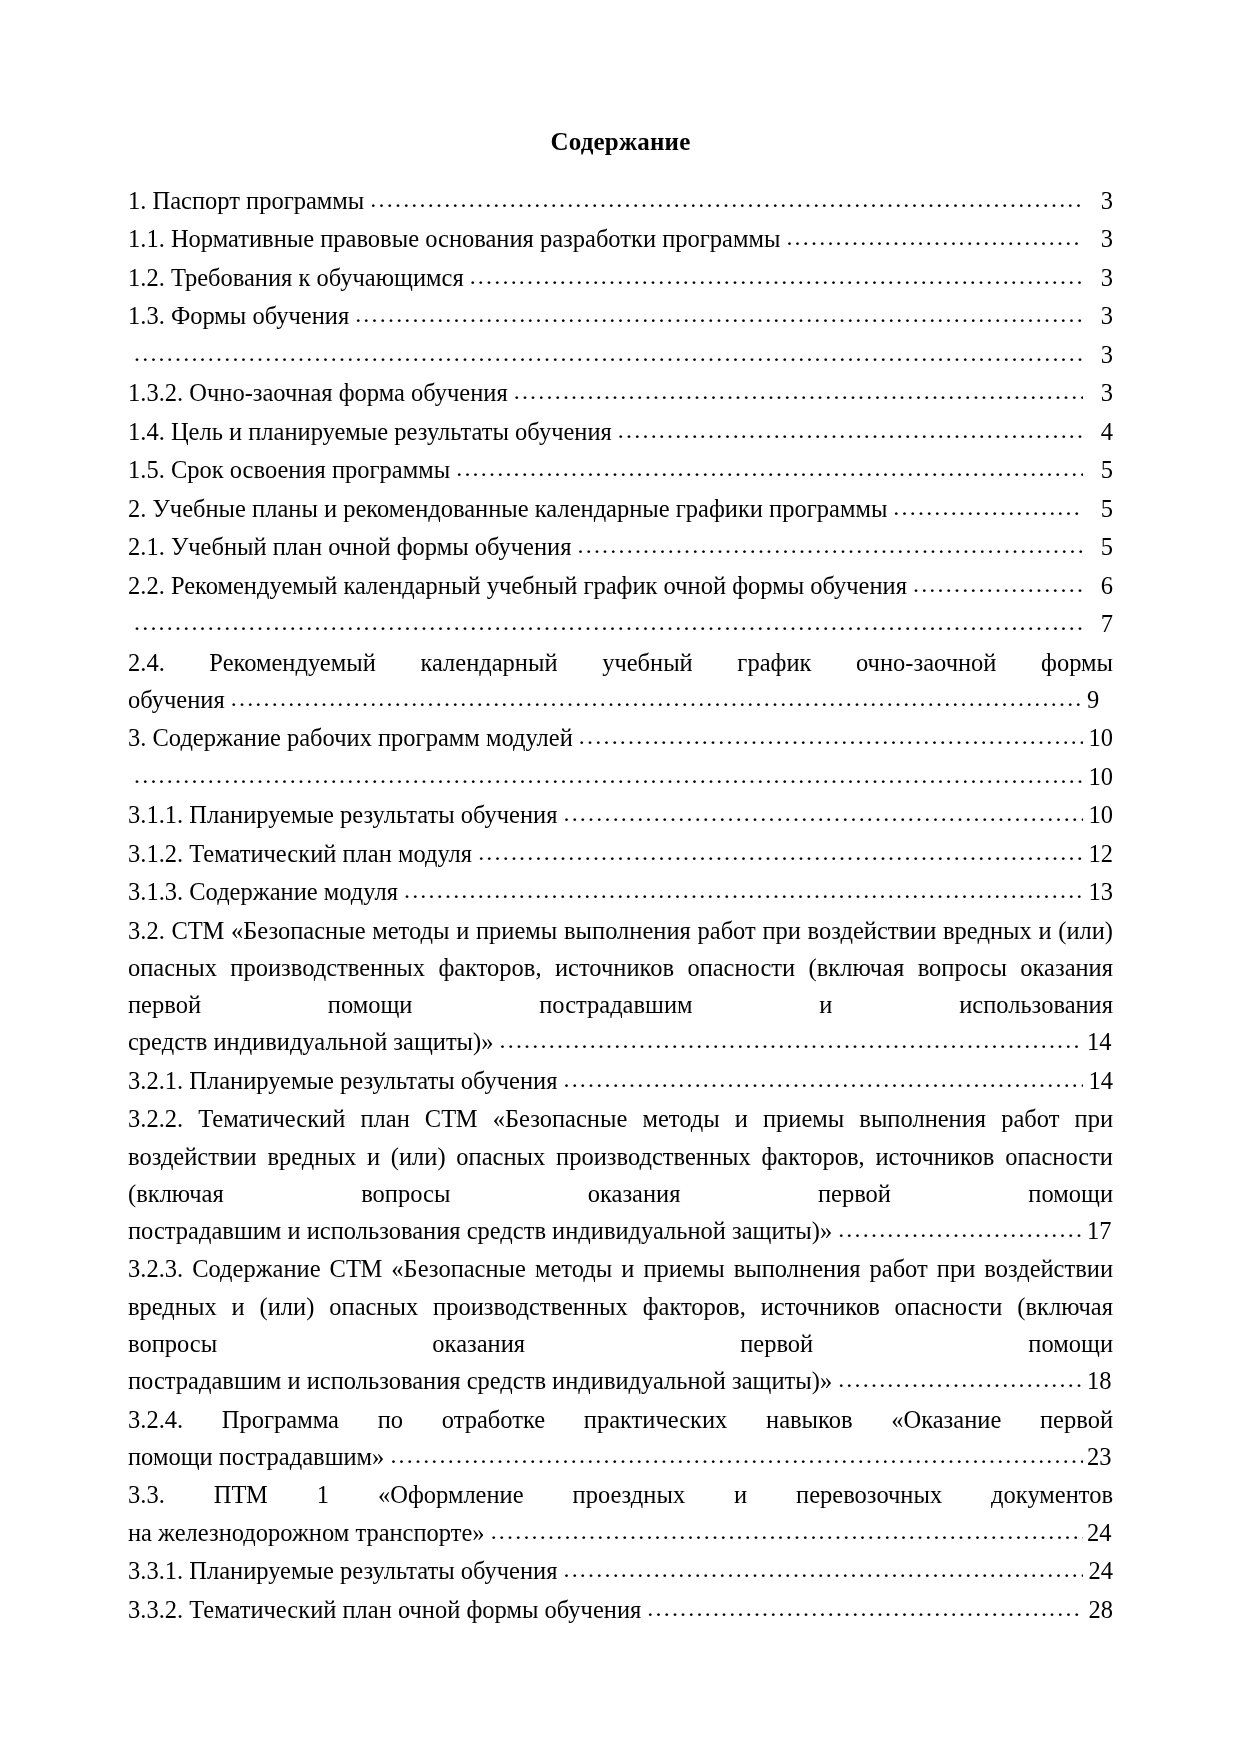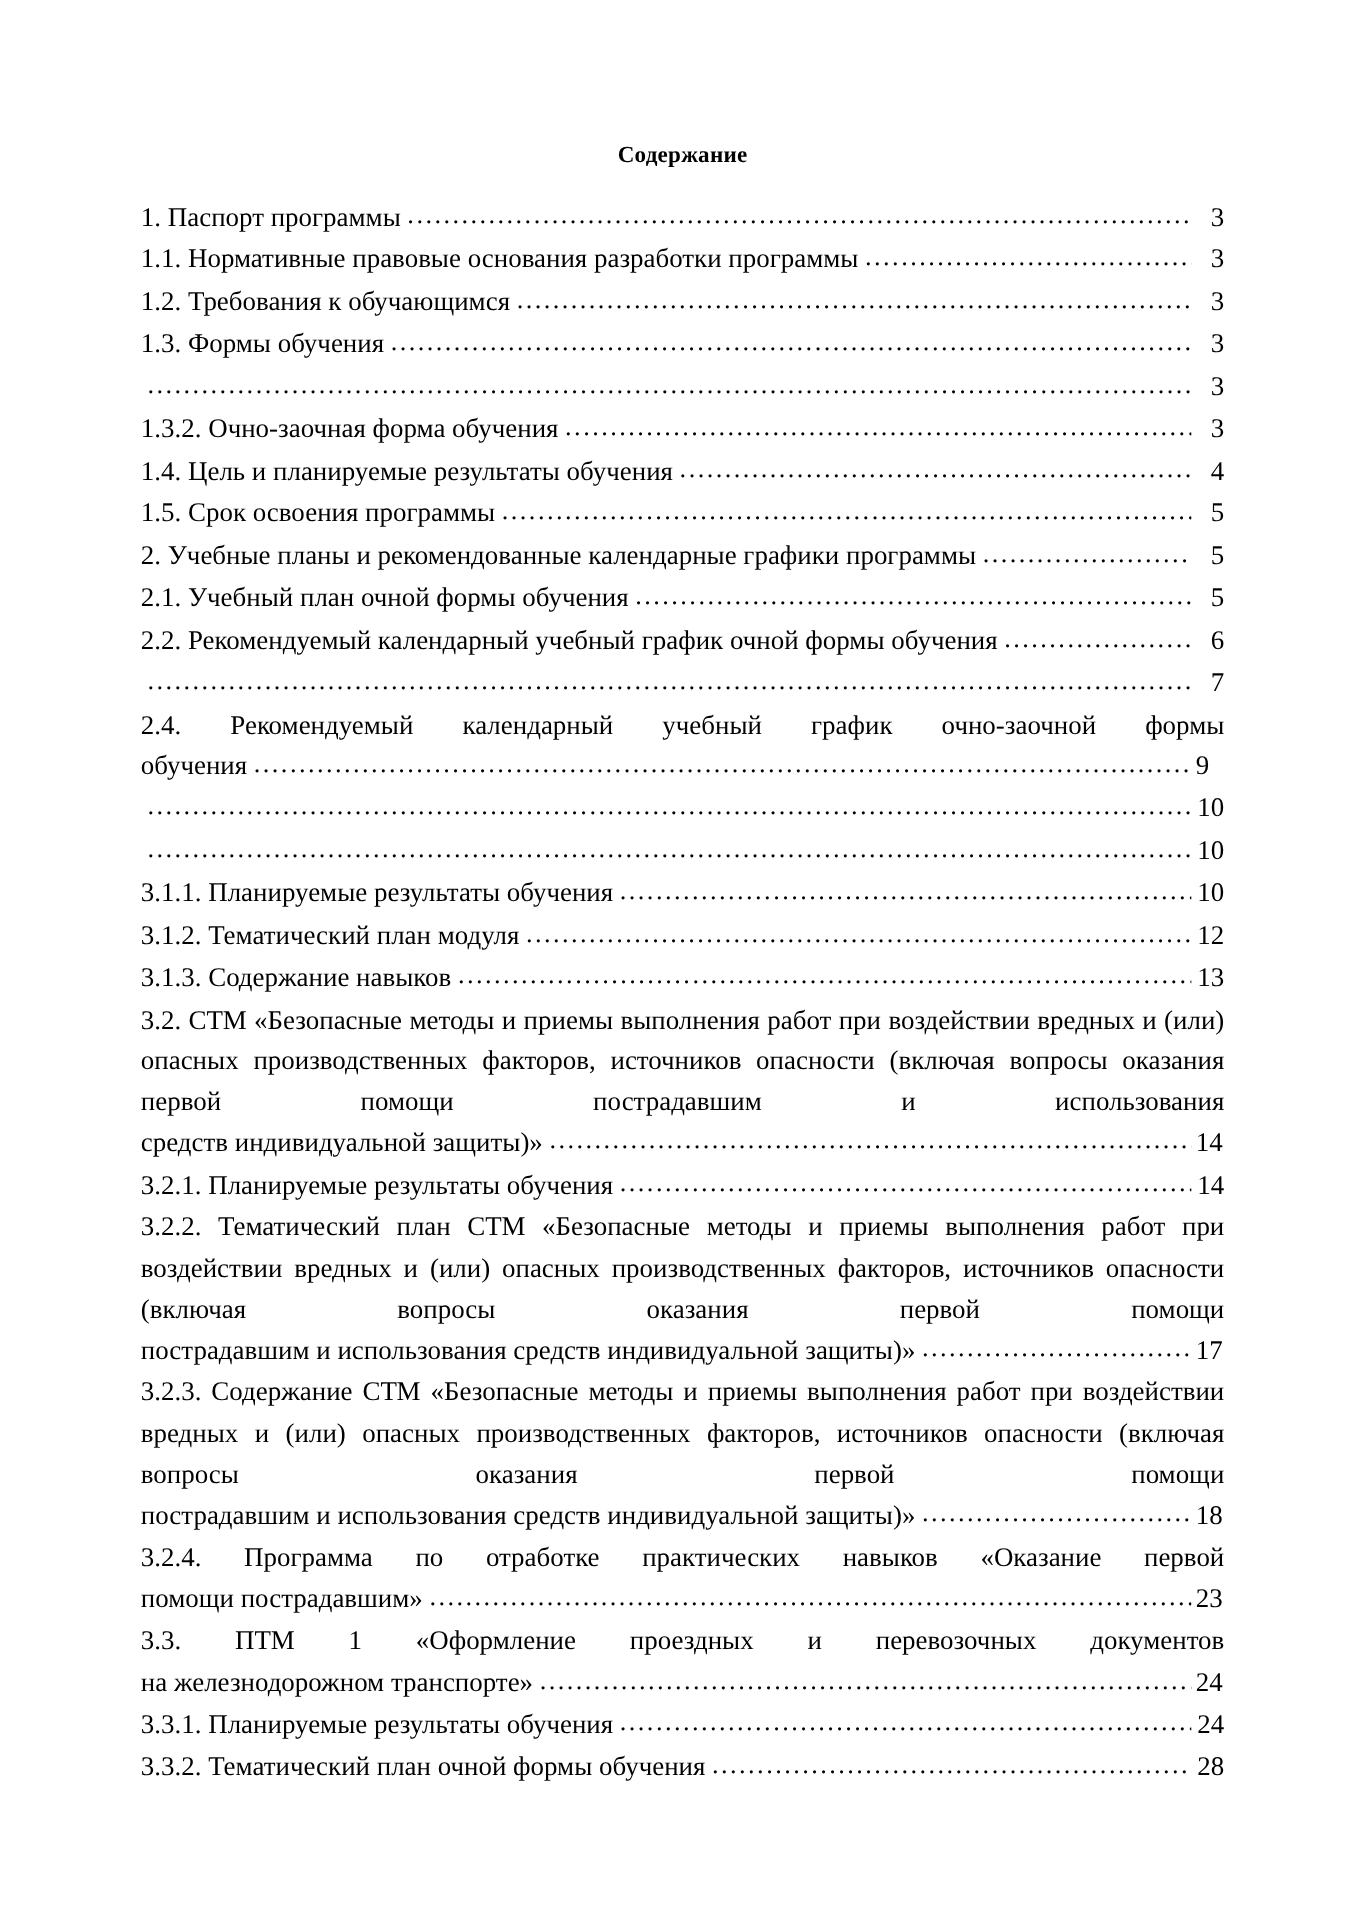--- a/index.html
+++ b/index.html
@@ -15,21 +15,21 @@
   }
   .page {
     width: 1241px;
     min-height: 1754px;
     box-sizing: border-box;
     padding: 128px 128px 60px 128px;
     background: #ffffff;
   }
   .doc-title {
     text-align: center;
-    font-size: 21px;
+    font-size: 25px;
     font-weight: bold;
     margin: 0 0 26px 0;
     letter-spacing: 0.2px;
   }
   .toc {
     font-size: 24.5px;
     line-height: 1.52;
   }
   
   .toc-entry {
@@ -151,39 +151,40 @@
       </div>
       <div class="toc-entry multiline">
         <div class="just-block">2.4. Рекомендуемый календарный учебный график очно-заочной формы</div>
         <div class="lastline">
           <span class="tail">обучения</span>
           <span class="toc-dots">........................................................................................................................................................................................................</span>
           <span class="toc-page">9</span>
         </div>
       </div>
       <div class="toc-entry">
+        <span class="toc-label">3. Содержание рабочих программ модулей</span>
         <span class="toc-dots">........................................................................................................................................................................................................</span>
         <span class="toc-page">10</span>
       </div>
       <div class="toc-entry">
         <span class="toc-dots">........................................................................................................................................................................................................</span>
         <span class="toc-page">10</span>
       </div>
       <div class="toc-entry">
         <span class="toc-label">3.1.1. Планируемые результаты обучения</span>
         <span class="toc-dots">........................................................................................................................................................................................................</span>
         <span class="toc-page">10</span>
       </div>
       <div class="toc-entry">
         <span class="toc-label">3.1.2. Тематический план модуля</span>
         <span class="toc-dots">........................................................................................................................................................................................................</span>
         <span class="toc-page">12</span>
       </div>
       <div class="toc-entry">
-        <span class="toc-label">3.1.3. Содержание навыков</span>
+        <span class="toc-label">3.1.3. Содержание модуля</span>
         <span class="toc-dots">........................................................................................................................................................................................................</span>
         <span class="toc-page">13</span>
       </div>
       <div class="toc-entry multiline">
         <div class="just-block">3.2. СТМ «Безопасные методы и приемы выполнения работ при воздействии вредных и (или) опасных производственных факторов, источников опасности (включая вопросы оказания первой помощи пострадавшим и использования</div>
         <div class="lastline">
           <span class="tail">средств индивидуальной защиты)»</span>
           <span class="toc-dots">........................................................................................................................................................................................................</span>
           <span class="toc-page">14</span>
         </div>

